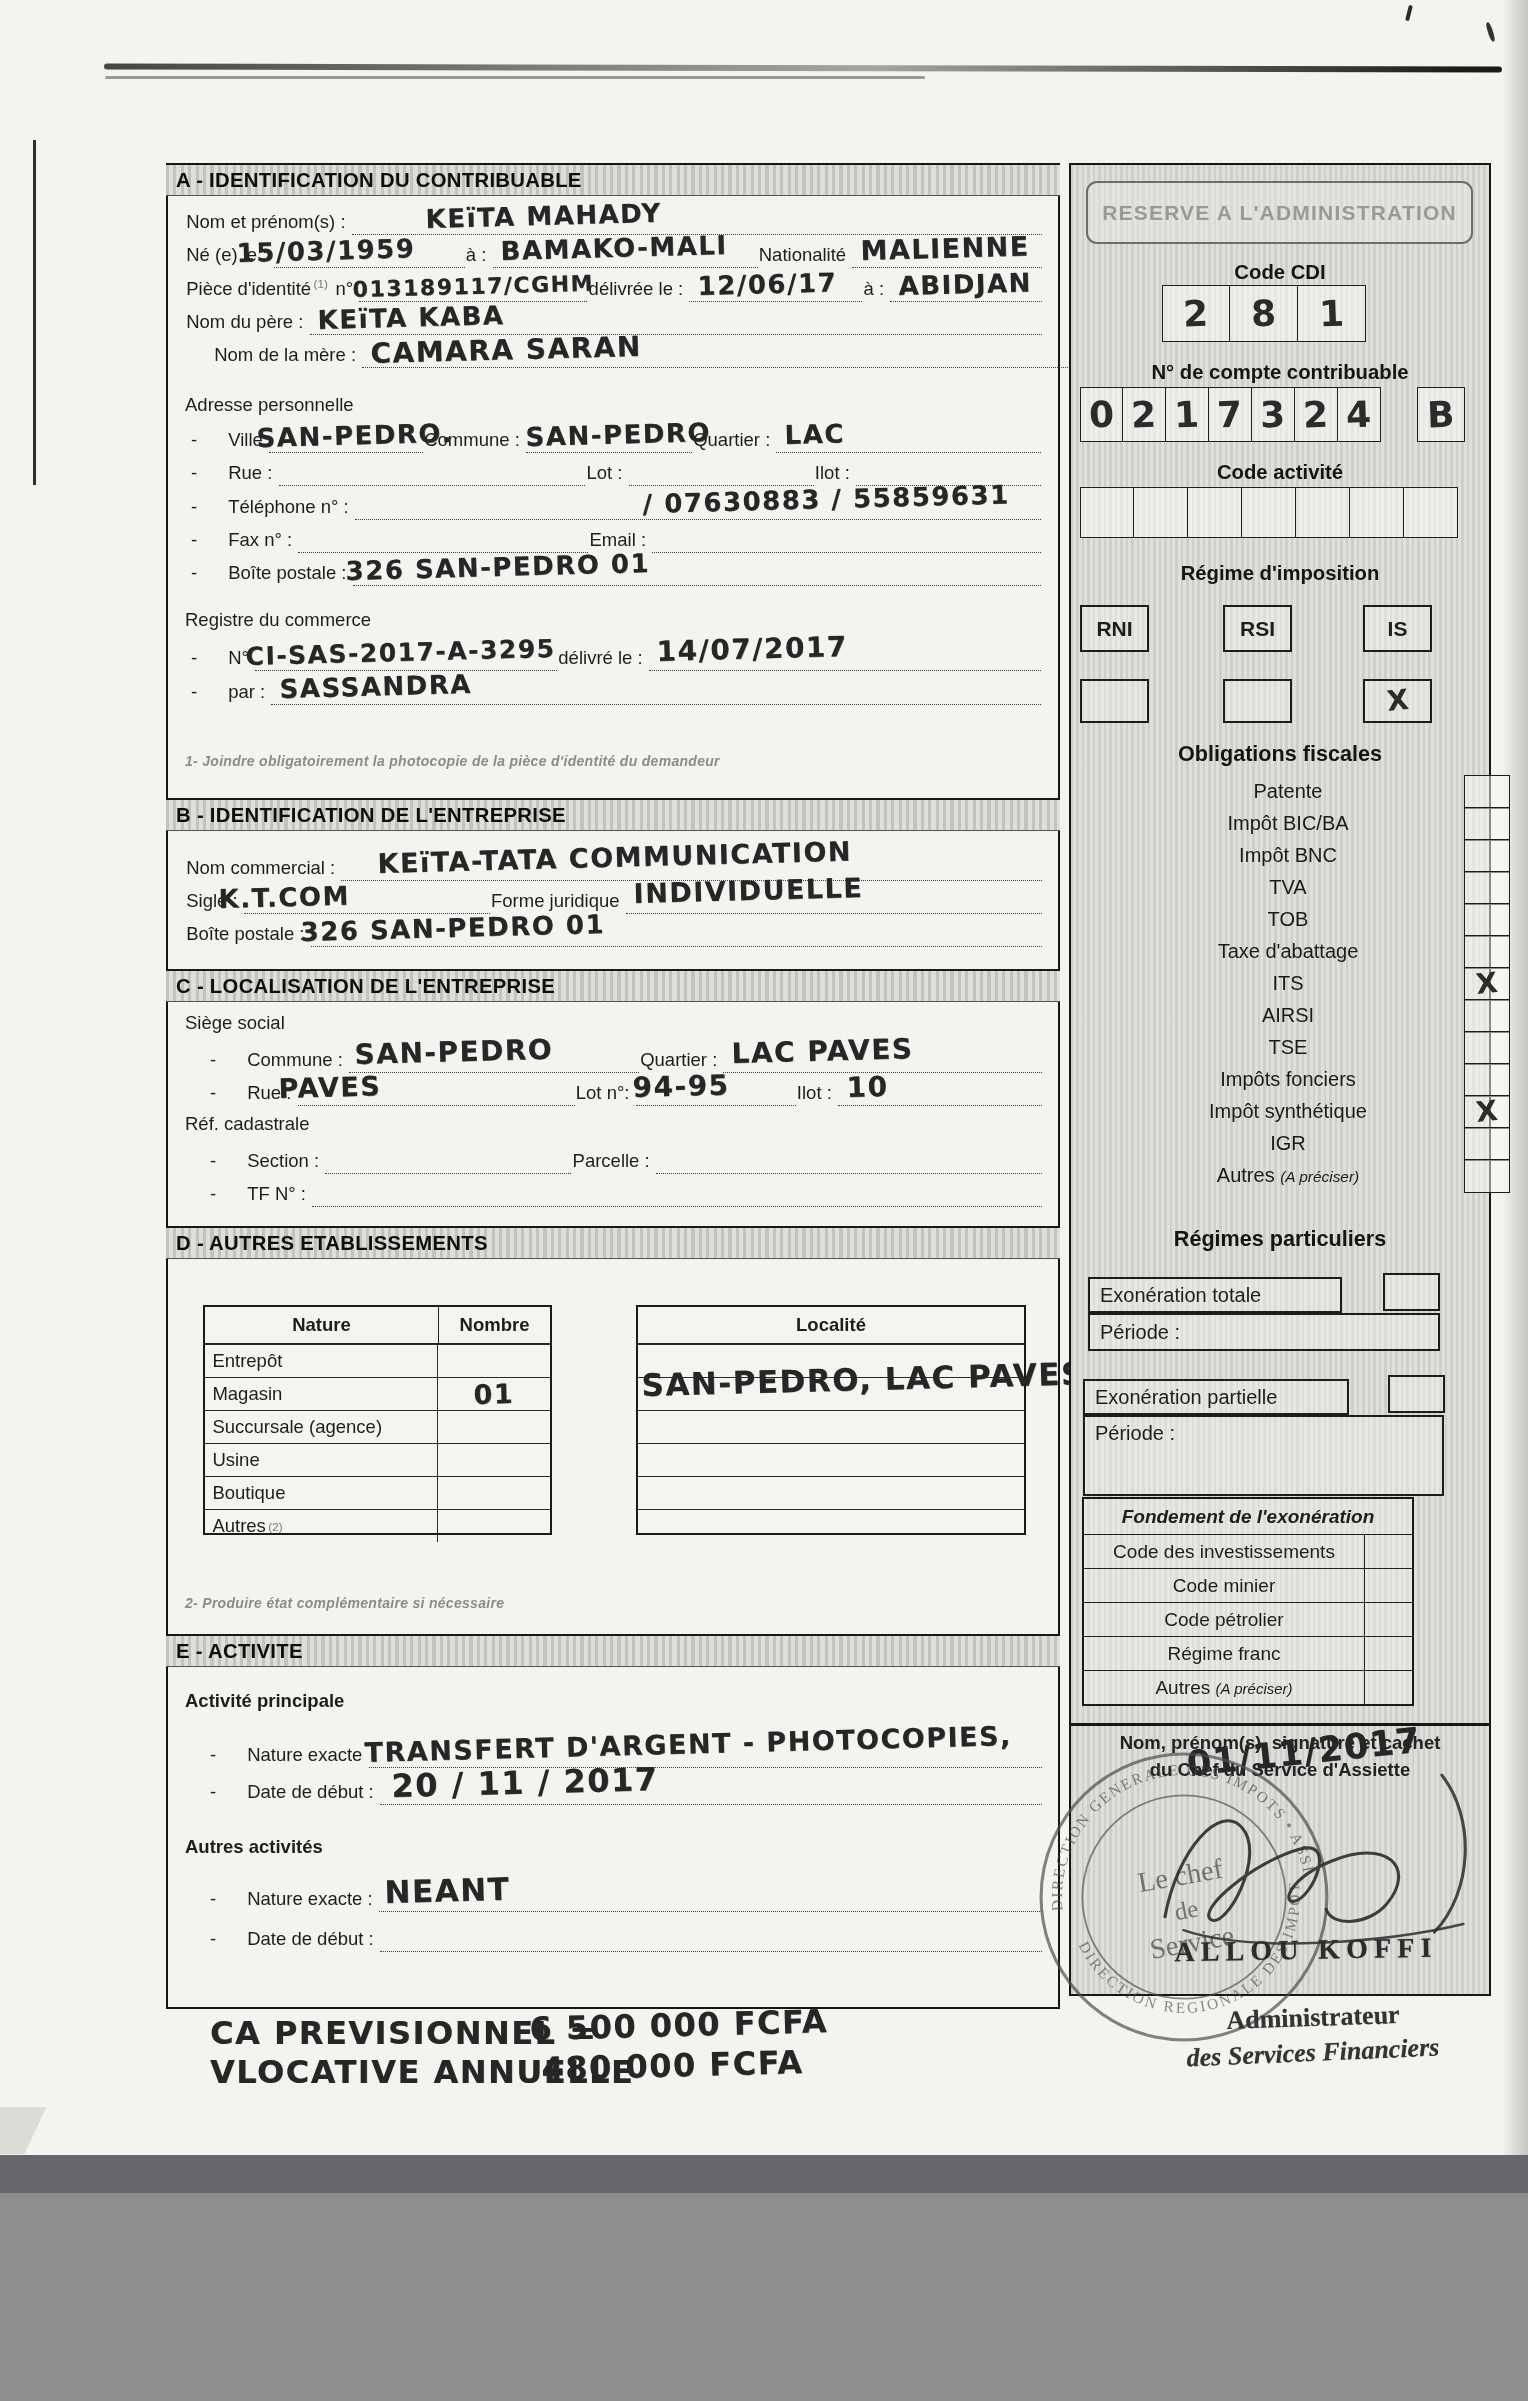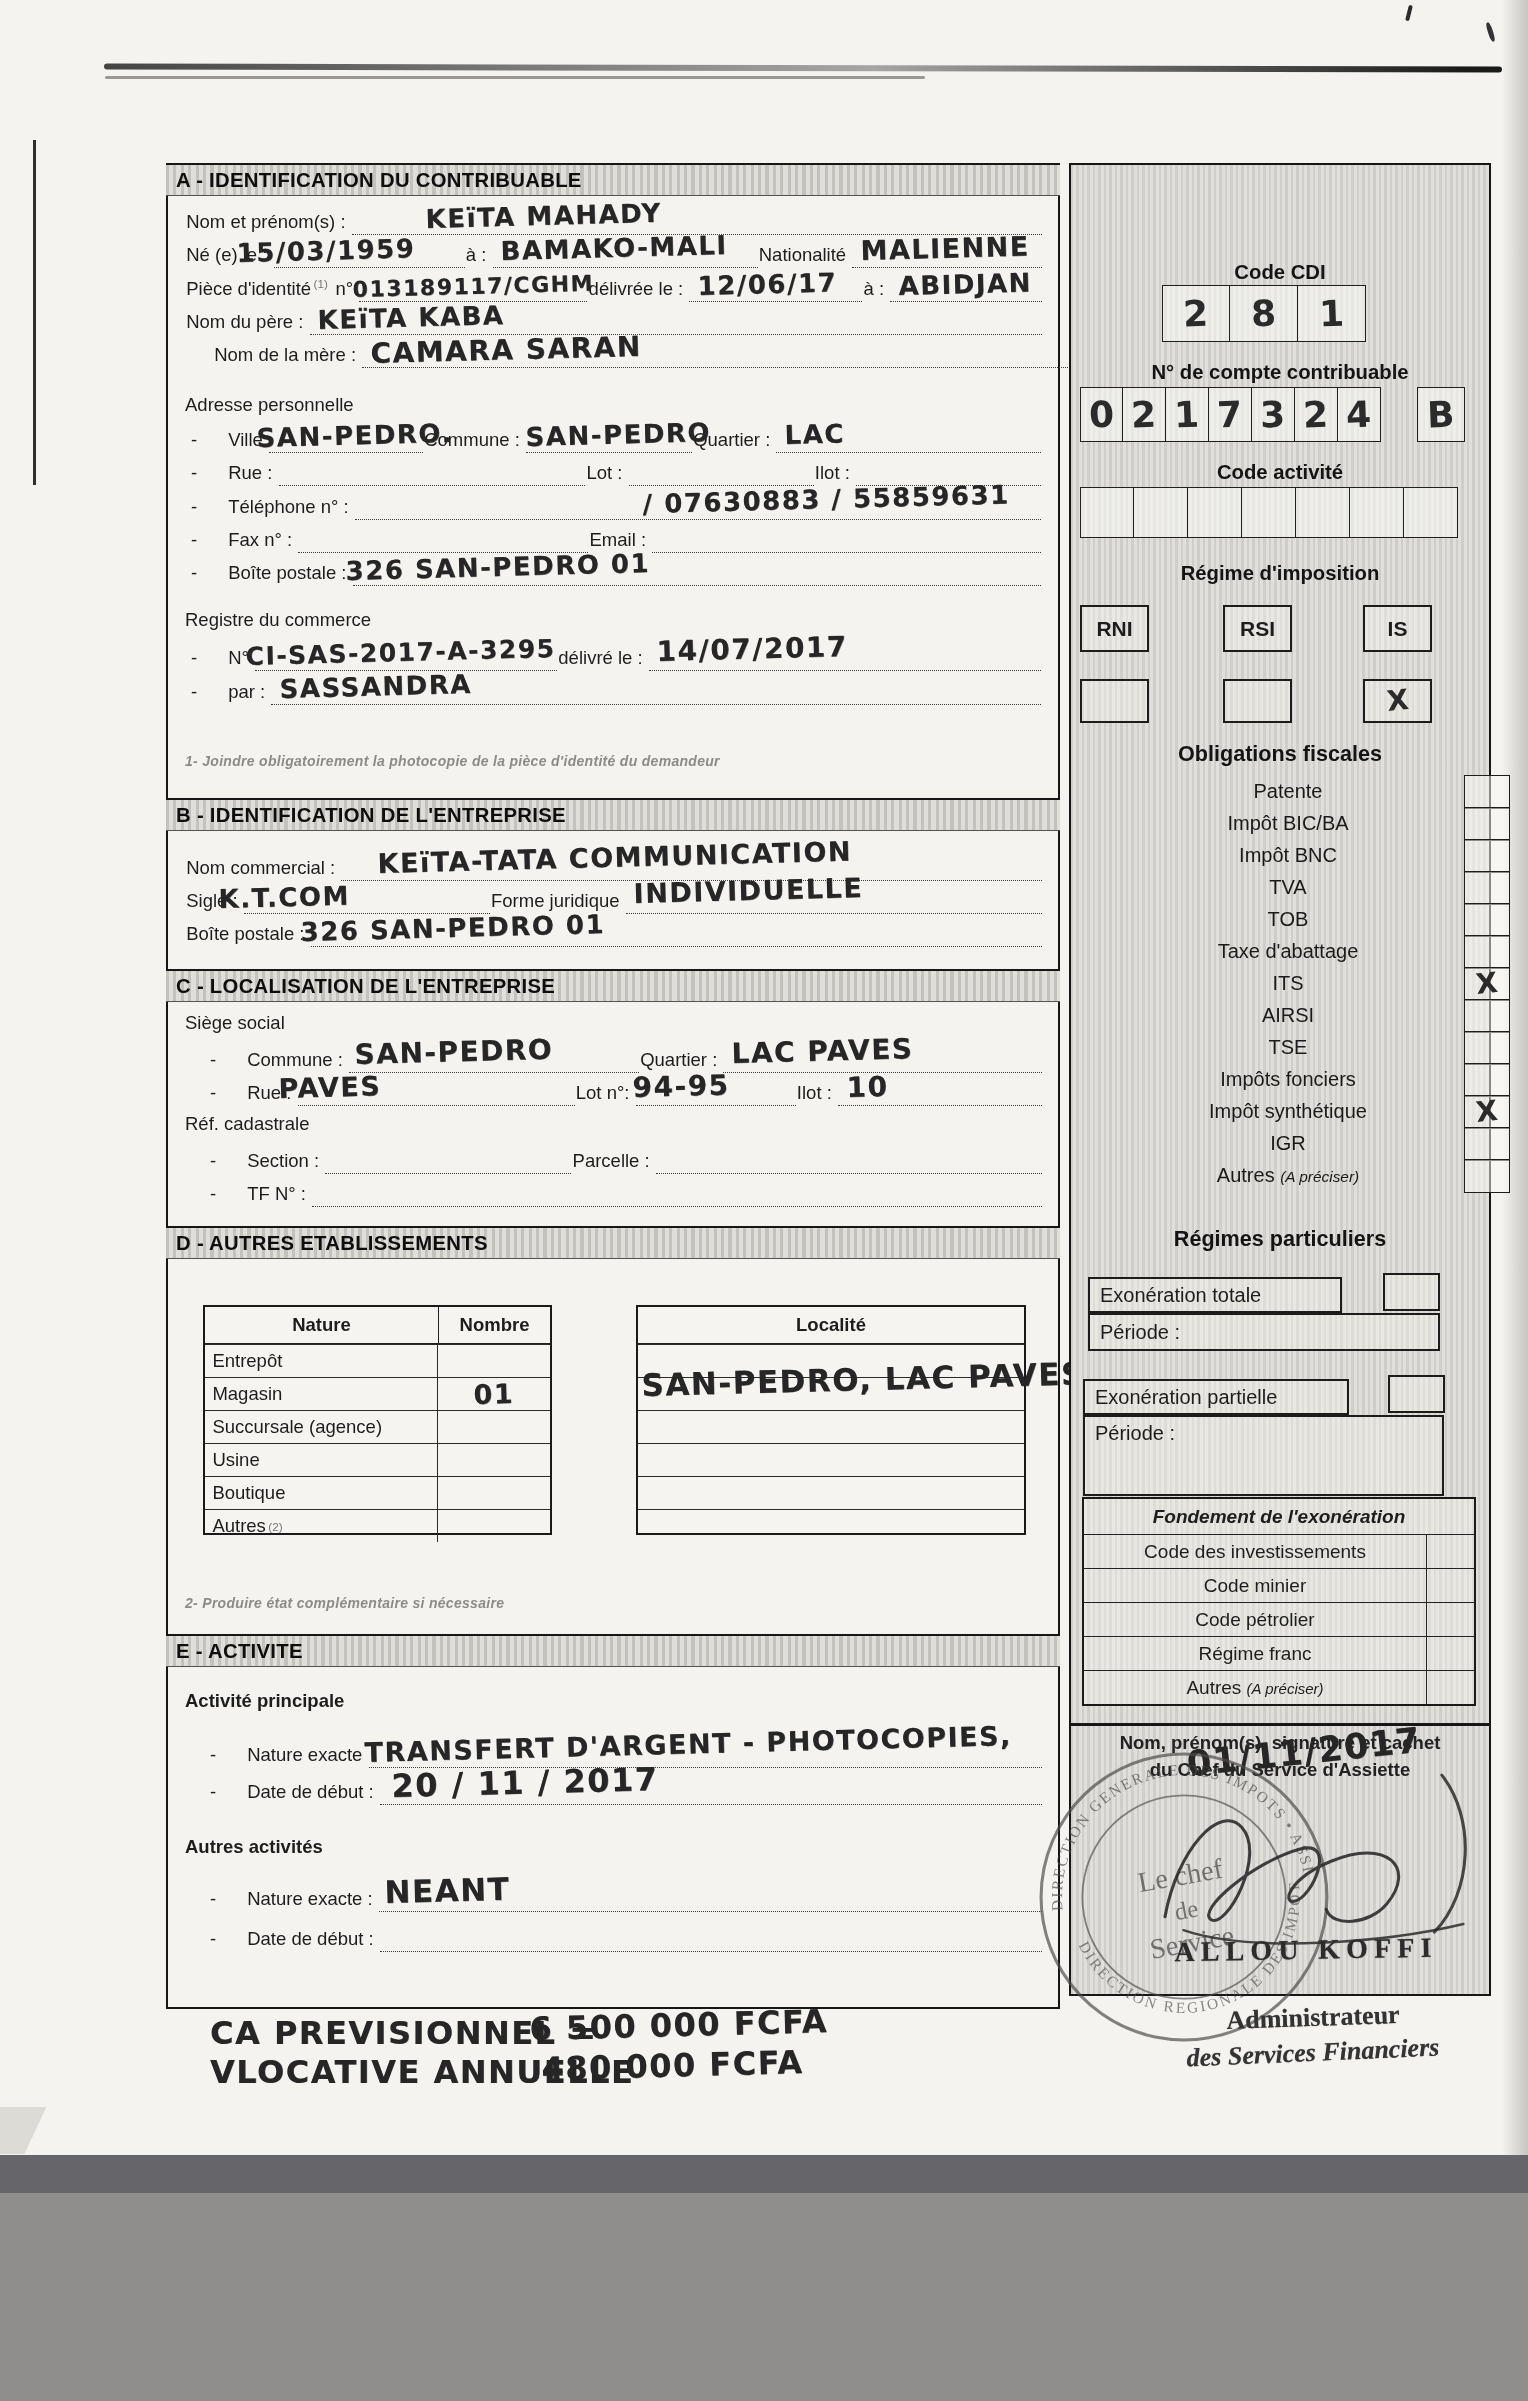--- a/index.html
+++ b/index.html
@@ -83,21 +83,21 @@
   .ob-lab{flex:1;text-align:center;align-self:center;font-size:20px;color:#1a1a1a;}
   .ob-lab .it{font-style:italic;font-size:15.4px;}
   .ob-box{width:46px;border:1.8px solid #1d1d1d;margin-bottom:-1.8px;box-sizing:border-box;
         background:rgba(250,249,246,.5);display:flex;align-items:center;justify-content:center;}
   .hw-x{font-family:"DejaVu Sans",sans-serif;font-weight:600;font-size:28px;color:#2b2b2b;transform:rotate(-6deg);line-height:1;}
 
   .rp-box{position:absolute;border:2.5px solid #1c1c1c;box-sizing:border-box;display:flex;align-items:center;
         padding-left:10px;font-size:20px;background:rgba(246,245,242,.35);}
   .rp-check{position:absolute;border:2.5px solid #1c1c1c;box-sizing:border-box;background:rgba(246,245,242,.35);}
 
-  .fd-tbl{position:absolute;left:1082px;top:1497px;width:394px;border:2.5px solid #1a1a1a;box-sizing:border-box;
+  .fd-tbl{position:absolute;left:1082px;top:1497px;width:332px;border:2.5px solid #1a1a1a;box-sizing:border-box;
         background:rgba(246,245,242,.35);}
   .fd-hdr{height:35px;display:flex;align-items:center;justify-content:center;
         font-style:italic;font-weight:700;font-size:19px;}
   .fd-row{display:flex;height:33px;border-top:1.8px solid #222;}
   .fd-lab{flex:1;text-align:center;align-self:center;font-size:19px;}
   .fd-lab .it{font-style:italic;font-size:15px;}
   .fd-box{width:47px;border-left:1.8px solid #222;}
 
   .sig-divider{position:absolute;left:1069px;top:1723px;width:422px;height:2.5px;background:#161616;}
   .sig-text{position:absolute;left:1069px;width:422px;text-align:center;font-weight:700;font-size:18.5px;color:#222;}
@@ -448,20 +448,21 @@
     <span class="hw" style="font-size:32px;">CA PREVISIONNEL =</span>
   </div>
   <span class="hw hw-abs" style="left:530px;top:2010px;font-size:32px;">6 500 000 FCFA</span>
   <div class="ca-line" style="left:210px;top:2053px;">
     <span class="hw" style="font-size:32px;">VLOCATIVE ANNUELLE</span>
   </div>
   <span class="hw hw-abs" style="left:542px;top:2050px;font-size:32px;">480 000 FCFA</span>
 
   <div class="rightcol"></div>
 
+  <div class="reserve">RESERVE A L'ADMINISTRATION</div>
 
   <div class="rc-label" style="top:261px;">Code CDI</div>
   <div class="cells" style="left:1162px;top:285px;">
     <div class="c" style="width:68px;height:57px;">
         <span class="hw-digit">2</span>
       </div>
     <div class="c" style="width:68px;height:57px;">
         <span class="hw-digit">8</span>
       </div>
     <div class="c" style="width:68px;height:57px;">

